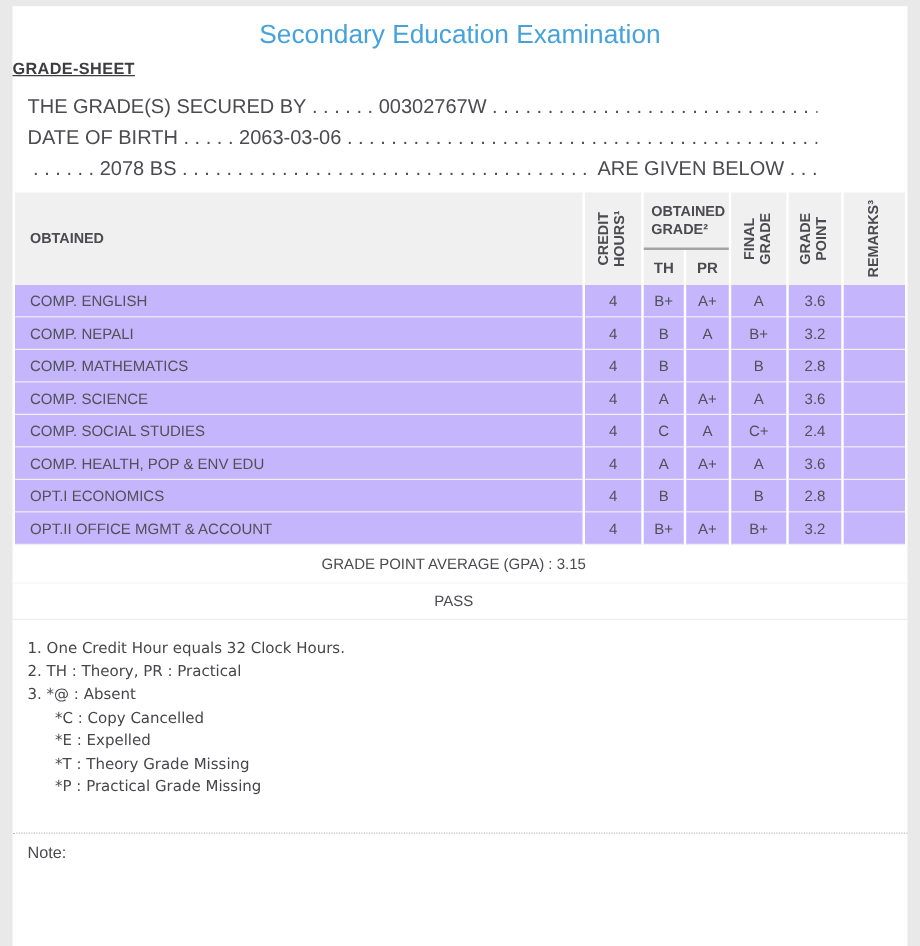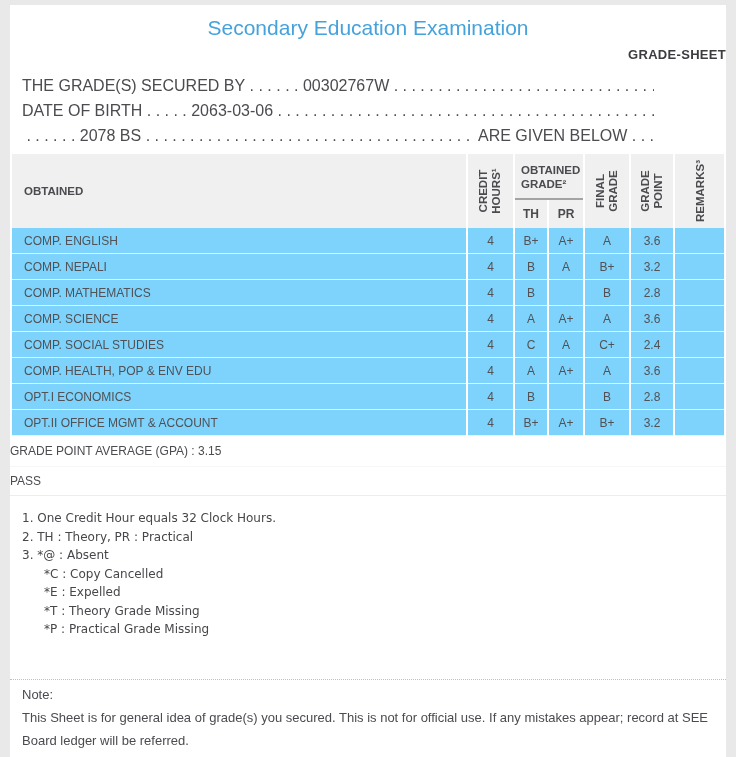--- a/index.html
+++ b/index.html
@@ -23,26 +23,27 @@
   }
   .title {
     padding-top: 11px;
     text-align: center;
     color: #45a2db;
     font-size: 21px;
     line-height: 24px;
   }
   .subtitle {
     padding-top: 7px;
-    text-align: right;
+    text-align: left;
     color: #3c3c41;
     font-size: 13px;
     font-weight: bold;
     letter-spacing: 0.3px;
     line-height: 15px;
+    text-decoration: underline;
   }
   .info {
     padding: 11px 72px 6px 12px;
   }
   .info-line {
     display: flex;
     align-items: center;
     height: 25px;
     font-size: 16px;
     color: #4b4b50;
@@ -91,51 +92,51 @@
   .rot-gpoint { width: 44px; }
   .rot-remarks{ width: 70px; white-space: nowrap; }
   th.obtained {
     vertical-align: middle;
     text-align: center;
     line-height: 14px;
     border-bottom: 2px solid #a3a3a3;
     padding: 2px 22px 0 6px;
   }
   tbody td {
-    background: #7dd3fc;
+    background: #c4b5fd;
     border-bottom: 1px solid #f0f0f0;
     height: 25px;
     text-align: center;
     vertical-align: middle;
     font-size: 12px;
     color: #515156;
     padding: 0;
   }
   td.subject {
     text-align: left;
     padding-left: 12px;
   }
   .summary-row {
-    text-align: left;
+    text-align: center;
     padding-right: 10px;
     font-size: 12px;
     color: #4b4b50;
   }
   .gpa-row  { height: 30px; line-height: 30px; border-bottom: 1px solid #f6f6f6; }
   .pass-row { height: 28px; line-height: 28px; border-bottom: 1px solid #ededed; }
   .footnotes {
     padding: 13px 12px 0 12px;
     font-family: "DejaVu Sans", sans-serif;
     font-size: 12px;
     color: #47474b;
   }
   .fn-item { line-height: 18.5px; }
   .fn-sub  { line-height: 18.5px; padding-left: 22px; }
   .note {
-    margin-top: 40px;
+    margin-top: 27px;
     border-top: 1px dotted #bfbfbf;
     padding: 5px 12px 0 12px;
   }
   .note-heading {
     font-size: 13px;
     color: #4b4b50;
     line-height: 20px;
   }
   .note-body {
     font-size: 13px;
@@ -285,17 +286,16 @@
       <div class="fn-item">2. TH : Theory, PR : Practical</div>
       <div class="fn-item">3. *@ : Absent</div>
       <div class="fn-sub">*C : Copy Cancelled</div>
       <div class="fn-sub">*E : Expelled</div>
       <div class="fn-sub">*T : Theory Grade Missing</div>
       <div class="fn-sub">*P : Practical Grade Missing</div>
     </div>
 
     <div class="note">
       <div class="note-heading">Note:</div>
-      <div class="note-body">This Sheet is for general idea of grade(s) you secured. This is not for official use. If any mistakes appear; record at SEE Board ledger will be referred.</div>
     </div>
 
   </div>
 </div>
 
 </body></html>

